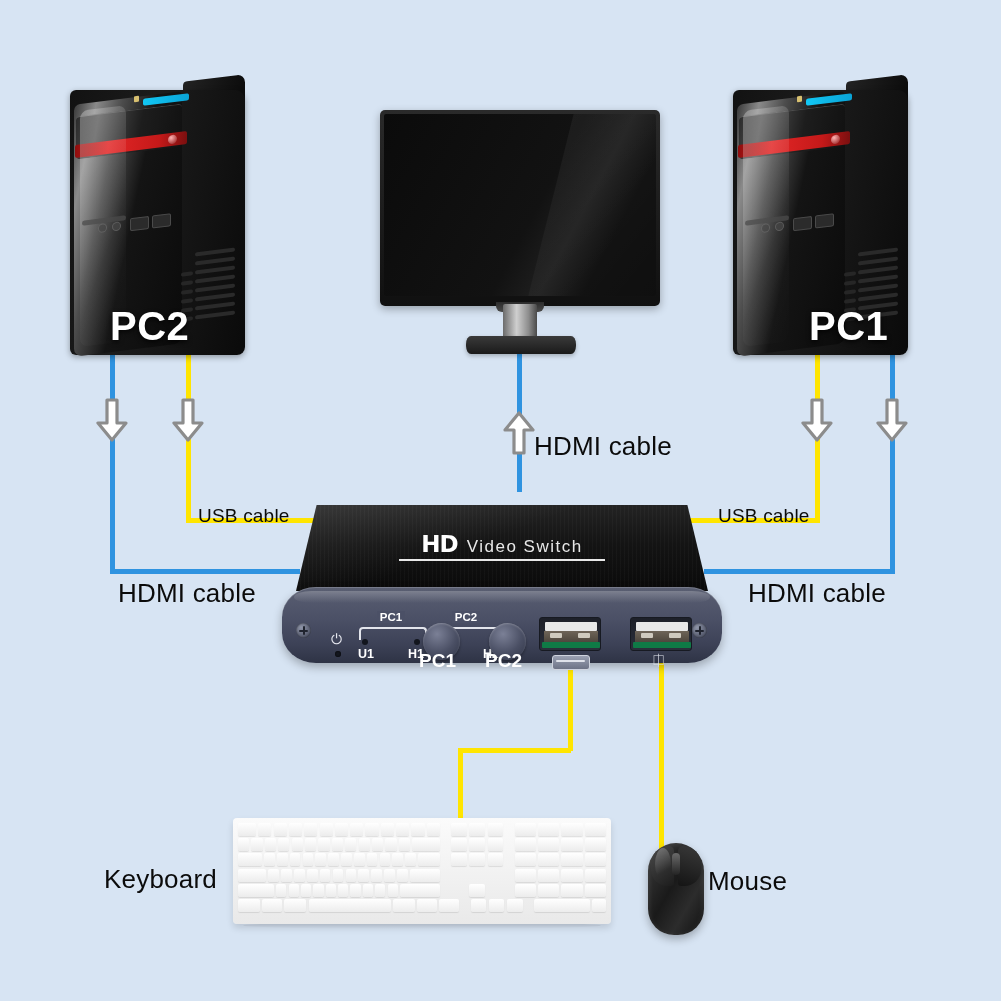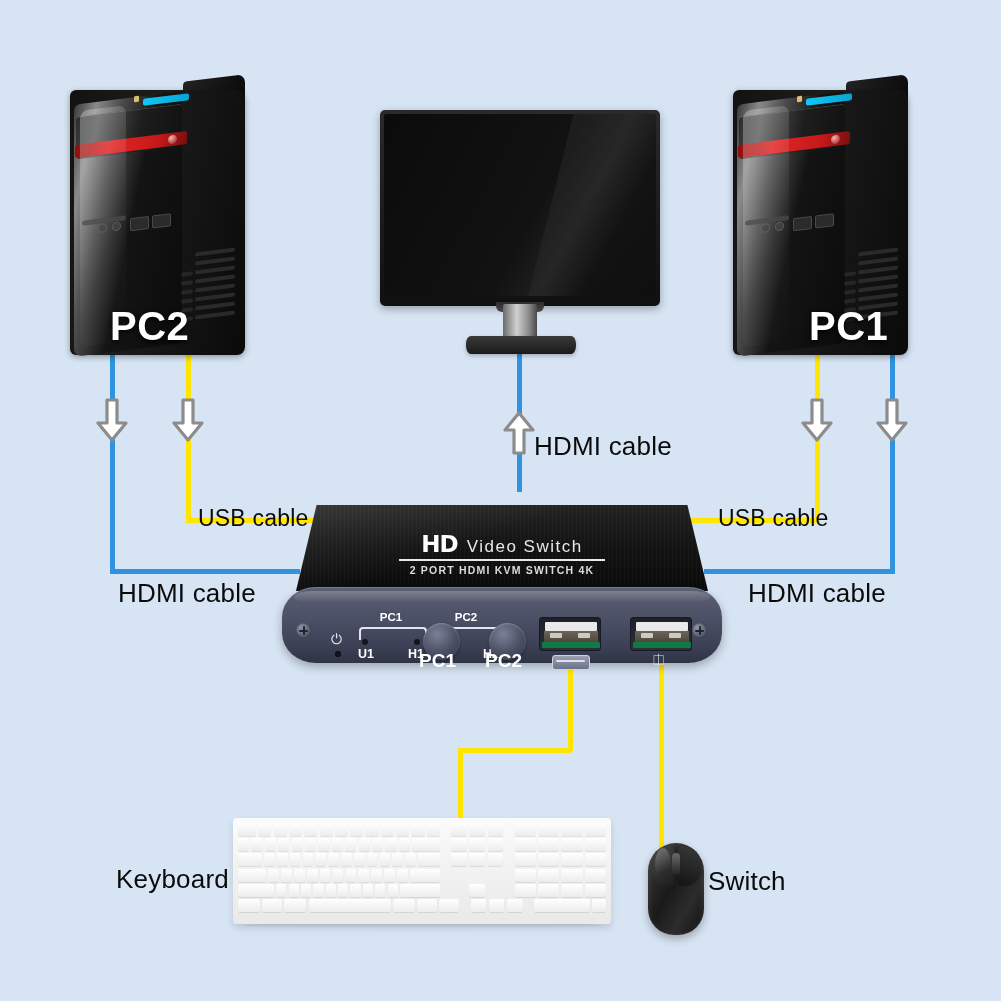--- a/index.html
+++ b/index.html
@@ -17,21 +17,21 @@
   .cable.usb{background:#ffe500;}
   .cv{width:5px;}
   .ch{height:5px;}
 
   
   .arrow{position:absolute;width:34px;height:44px;}
   .arrow svg{display:block;}
 
   
   .lbl{position:absolute;color:#0b0b0b;white-space:nowrap;font-size:26px;letter-spacing:.2px;}
-  .lbl.small{font-size:23px;}
+  .lbl.small{font-size:19px;}
 
   
   .tower{position:absolute;width:175px;height:265px;}
   .tower .body{
     position:absolute;left:0;top:0;width:175px;height:265px;
     background:linear-gradient(100deg,#121212 0%,#1c1c1c 40%,#0a0a0a 100%);
     border-radius:6px 10px 8px 6px;
     box-shadow:0 2px 6px rgba(0,0,0,.35);
   }
   .tower .side{
@@ -406,21 +406,20 @@
     <div class="base"></div>
   </div>
 
   <div class="kvm">
     <div class="top"></div>
     <div class="topgloss"></div>
 
     <div class="brand">
       <span class="hd">HD</span><span class="vs">Video Switch</span>
       <div class="ul"></div>
-      <div class="sub">2 PORT HDMI KVM SWITCH 4K</div>
     </div>
 
     <div class="face"></div>
     <div class="facehl"></div>
 
     <div class="screw" style="left:14px;top:118px;"></div>
     <div class="screw" style="left:410px;top:118px;"></div>
 
     <div class="pwr-sym" style="left:49px;top:126px;">⏻</div>
     <div class="pwr-led" style="left:53px;top:146px;"></div>
@@ -649,16 +648,16 @@
     <div class="right"></div>
     <div class="wheel"></div>
     <div class="gloss"></div>
   </div>
 
   <div class="lbl small" style="left:198px;top:505px;">USB cable</div>
   <div class="lbl" style="left:118px;top:578px;">HDMI cable</div>
   <div class="lbl" style="left:534px;top:431px;">HDMI cable</div>
   <div class="lbl small" style="left:718px;top:505px;">USB cable</div>
   <div class="lbl" style="left:748px;top:578px;">HDMI cable</div>
-  <div class="lbl" style="left:104px;top:864px;margin-left:12px;">Keyboard</div>
-  <div class="lbl" style="left:708px;top:866px;">Switch</div>
+  <div class="lbl" style="left:104px;top:864px;">Keyboard</div>
+  <div class="lbl" style="left:708px;top:866px;">Mouse</div>
 
 </div>
 
 </body></html>

